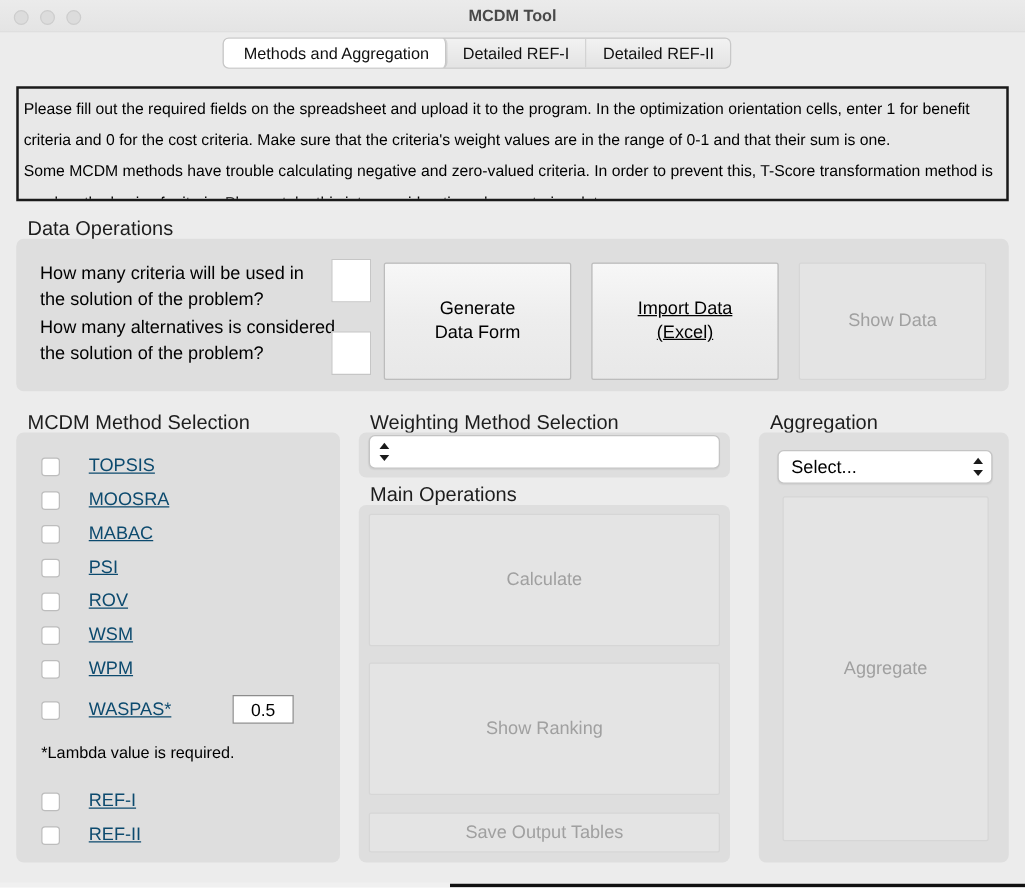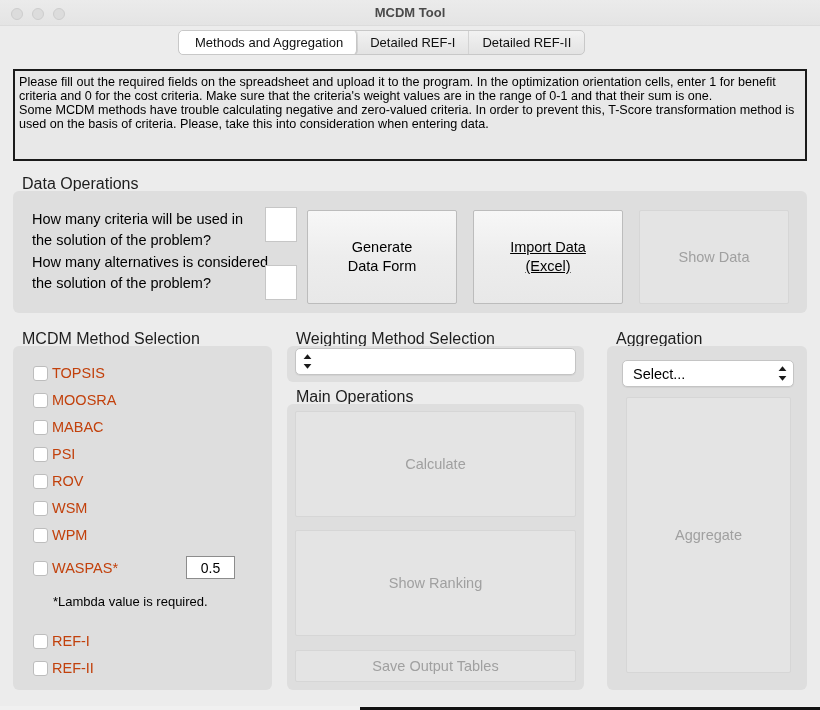--- a/index.html
+++ b/index.html
@@ -108,21 +108,21 @@
     position: absolute;
     left: 13px;
     top: 69px;
     width: 794px;
     height: 92px;
     background: #e8e8e8;
     border: 2px solid #1a1a1a;
     box-sizing: border-box;
     padding: 4px 3px 0 4px;
     font-size: 12.6px;
-    line-height: 14px;
+    line-height: 25px;
     color: #000000;
     overflow: hidden;
   }
   #instructions p { margin: 0; }
 
   
   .group-label {
     position: absolute;
     font-size: 16px;
     color: #1d1d1d;
@@ -196,24 +196,25 @@
   .cbox {
     width: 15px;
     height: 15px;
     background: #ffffff;
     border: 1px solid #bdbdbd;
     border-radius: 3px;
     box-sizing: border-box;
     flex: none;
   }
   .cb-label {
-    margin-left: 4px;
+    margin-left: 23px;
     font-size: 14.5px;
-    color: #c2410c;
+    color: #0c4a6e;
     white-space: nowrap;
+    text-decoration: underline;
   }
 
   #lambda-entry {
     position: absolute;
     left: 186px;
     top: 556px;
     width: 49px;
     height: 23px;
     background: #ffffff;
     border: 1px solid #8c8c8c;
@@ -225,21 +226,20 @@
     color: #000000;
   }
 
   #lambda-note {
     position: absolute;
     left: 33px;
     top: 594px;
     font-size: 13px;
     color: #000000;
     white-space: nowrap;
-    margin-left: 20px;
   }
 
   
   #weight-label { left: 296px; top: 330px; }
   #weight-body  { left: 287px; top: 346px; width: 297px; height: 36px; }
 
   .popup {
     position: absolute;
     background: #ffffff;
     border: 1px solid #c4c4c4;

